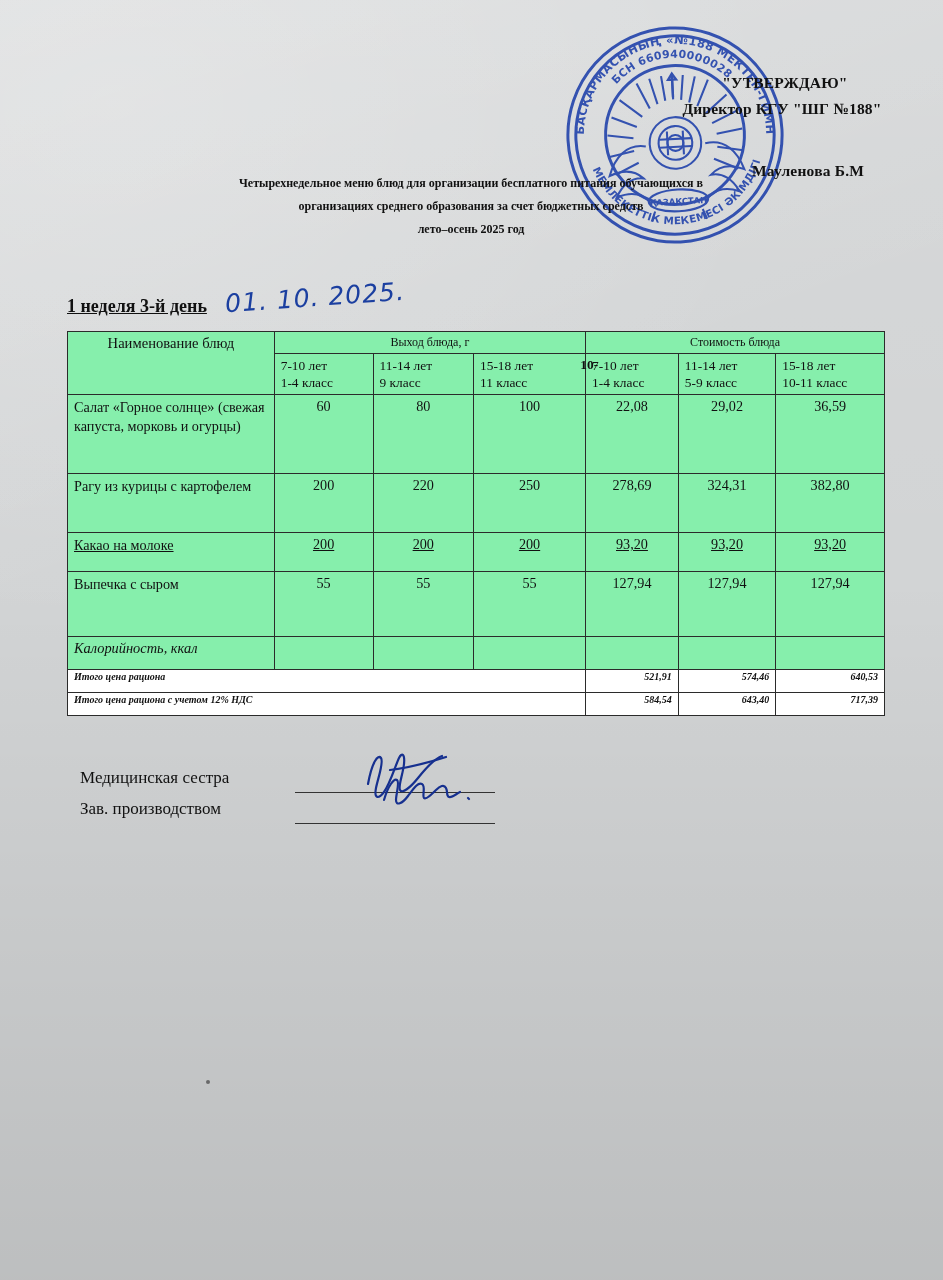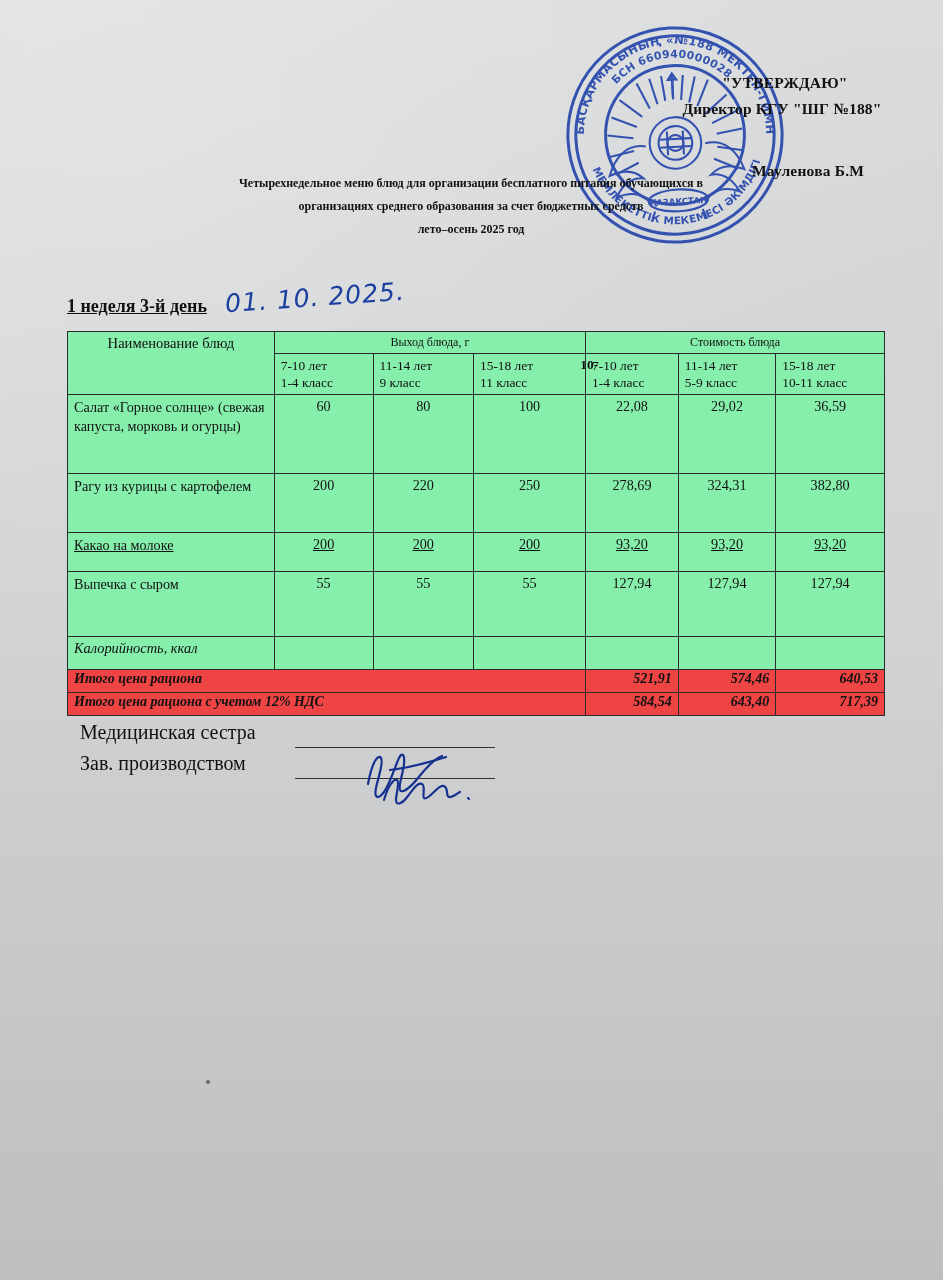--- a/index.html
+++ b/index.html
@@ -90,34 +90,34 @@
   }
   td.dish{text-align:left;line-height:19px;padding-left:7px;}
   td.num{text-align:center;vertical-align:top;padding-top:4px;}
   tr.r-salad td{height:72px;}
   tr.r-ragu td{height:52px;}
   tr.r-cocoa td{height:32px;text-decoration:underline;}
   tr.r-bake td{height:58px;}
   tr.r-kcal td{height:26px;}
   td.kcal-label{font-weight:bold;font-style:italic;font-size:14.4px;vertical-align:bottom;padding-bottom:2px;}
   tr.r-total td{
-    font-weight:bold;font-style:italic;font-size:14px;
-    background:#ef4444;height:20px;padding-top:1px;padding-bottom:1px;
+    font-weight:bold;font-style:italic;font-size:10px;
+    background:#ffffff;height:20px;padding-top:1px;padding-bottom:1px;
   }
   td.total-label{text-align:left;padding-left:7px;}
   td.total-num{text-align:right;padding-right:7px;}
 
   
   .ovf{position:relative;}
   .ovf .bleed{
     position:absolute;right:-13px;top:2px;font-size:13.4px;font-weight:bold;
   }
 
   
-  .signs{position:absolute;left:80px;top:717px;font-size:20px;line-height:31px;}
+  .signs{position:absolute;left:80px;top:762px;font-size:17px;line-height:31px;}
   .signrow{display:flex;align-items:flex-end;height:31px;}
   .signrow .lbl{width:215px;}
   .signrow .line{width:200px;border-bottom:1.4px solid #333;height:22px;}
   .sigrow2 .lbl{width:215px;}
   .sig-ink{
     position:absolute;left:350px;top:748px;width:180px;height:62px;
     pointer-events:none;
   }
   .sig-ink svg{width:100%;height:100%;display:block;}
 

